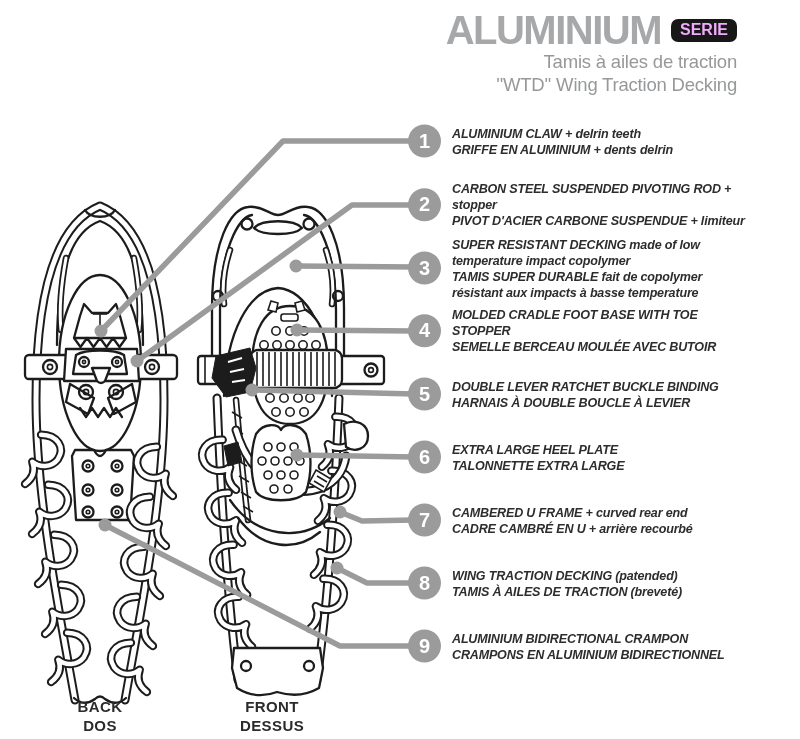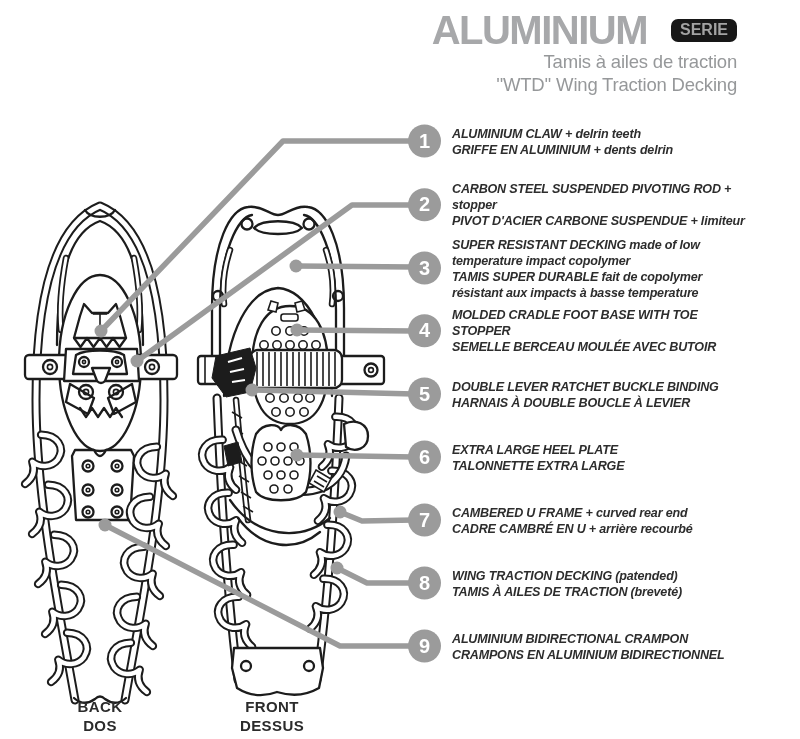--- a/index.html
+++ b/index.html
@@ -1,22 +1,22 @@
 <!DOCTYPE html>
 <html><head>
 <meta charset="utf-8">
 <style>
   html,body{margin:0;padding:0;background:#fff;}
   #stage{position:relative;width:800px;height:739px;background:#ffffff;overflow:hidden;
          font-family:"Liberation Sans", sans-serif;}
   
   #header{position:absolute;top:10px;right:63px;text-align:right;}
-  #title-row{display:flex;align-items:center;justify-content:flex-end;gap:24px;}
+  #title-row{display:flex;align-items:center;justify-content:flex-end;gap:10px;}
   #brand-title{font-size:40px;font-weight:bold;color:#a7a8aa;letter-spacing:-1.5px;line-height:40px;}
-  #serie-badge{background:#171717;color:#a3a3a3;font-size:16px;font-weight:bold;
+  #serie-badge{background:#171717;color:#f0abfc;font-size:16px;font-weight:bold;
                padding:2px 9px 3px 9px;border-radius:7px;letter-spacing:0;}
   .subtitle{font-size:18.5px;color:#96989a;line-height:23px;letter-spacing:-0.2px;}
   
   .callout{position:absolute;left:408px;display:flex;align-items:center;gap:11px;transform:translateY(-50%);}
   .num-circle{width:33px;height:33px;border-radius:50%;background:#9b9b9b;color:#fff;
               font-size:20px;font-weight:bold;line-height:33px;text-align:center;flex:0 0 33px;}
   .callout-text{width:330px;transform:scaleX(0.93);transform-origin:left center;
                 font-weight:bold;font-style:italic;font-size:13.5px;line-height:15.5px;
                 color:#2d2d2d;letter-spacing:-0.2px;white-space:pre-line;}
   .callout-text .fr{margin-top:1px;}

